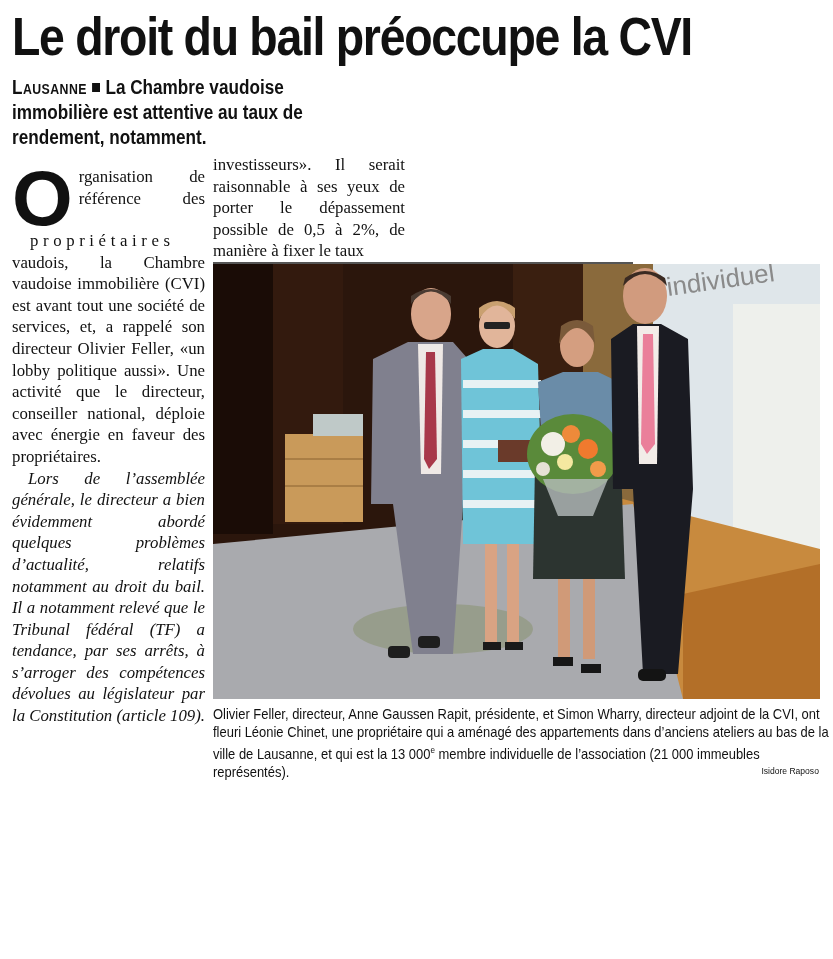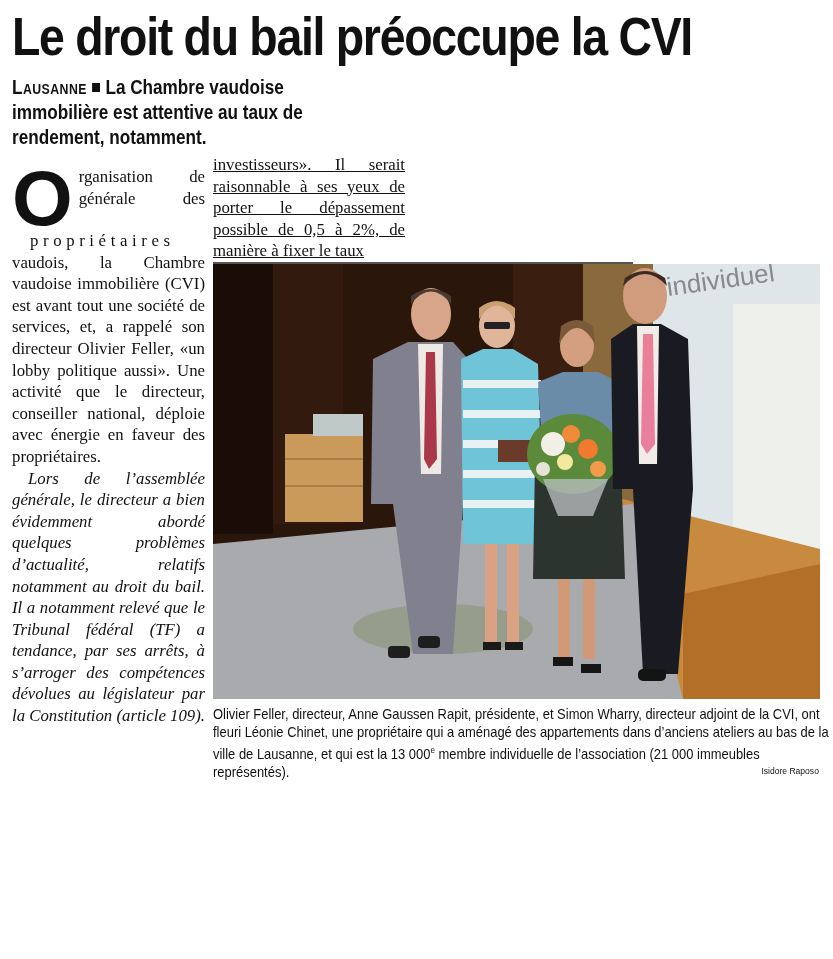--- a/index.html
+++ b/index.html
@@ -18,21 +18,21 @@
     }
     .lead .city { font-variant: small-caps; letter-spacing: 0.5px; }
     .lead .sq { display: inline-block; width: 9px; height: 9px; background: #111; margin: 0 6px 2px 6px; vertical-align: middle; }
     .col {
       position: absolute; font-family: "Liberation Serif", serif; font-size: 16.8px; line-height: 21.6px;
       text-align: justify; hyphens: manual;
     }
     .col p { margin: 0; }
     .col p.indent { text-indent: 16px; font-style: italic; }
     .col1 { left: 12px; top: 154px; width: 193px; }
-    .col2 { left: 213px; top: 154px; width: 192px; text-decoration: underline; }
+    .col2 { left: 213px; top: 154px; width: 192px; }
     .dropcap {
       float: left; font-family: "Liberation Sans", sans-serif; font-weight: bold;
       font-size: 78px; line-height: 60px; margin: 2px 6px 0 0; height: 62px;
     }
     .spaced { letter-spacing: 4.6px; margin-left: 18px; }
     .rule { position: absolute; left: 213px; top: 262px; width: 420px; height: 2px; background: #555; }
     .photo { position: absolute; left: 213px; top: 264px; width: 607px; height: 435px; overflow: hidden; background: #2a150c; }
     .photo svg { display: block; }
     .caption {
       position: absolute; left: 213px; top: 705px; width: 620px;
@@ -52,21 +52,21 @@
 <h1 class="headline">Le droit du bail préoccupe la CVI</h1>
 
 <div class="lead">
   <span class="city">Lausanne</span><span class="sq"></span><span>La Chambre vaudoise immobilière est attentive au taux de rendement, notamment.</span>
 </div>
 
 <div class="col col1">
   <p>
     <span class="dropcap">O</span>
     <span style="display:block;text-align-last:justify;margin-top:12px;">rganisation de</span>
-    <span style="display:block;text-align-last:justify;">générale des</span>
+    <span style="display:block;text-align-last:justify;">référence des</span>
     <span class="spaced" style="display:block;">propriétaires</span>
     <span style="clear:both;display:block;">vaudois, la Chambre vaudoise immobilière (CVI) est avant tout une société de services, et, a rappelé son direc­teur Olivier Feller, «un lobby politique aussi». Une activité que le direc­teur, conseiller national, déploie avec énergie en faveur des propriétaires.</span>
   </p>
   <p class="indent">Lors de l’assemblée générale, le directeur a bien évidemment abordé quelques pro­blèmes d’actualité, rela­tifs notamment au droit du bail. Il a notamment relevé que le Tribunal fédéral (TF) a tendance, par ses arrêts, à s’arroger des compétences dévo­lues au législateur par la Constitution (article 109).</p>
 </div>
 
 <div class="col col2">
   <p>investisseurs». Il serait raisonnable à ses yeux de porter le dépassement possible de 0,5 à 2%, de manière à fixer le taux</p>
 </div>
 

